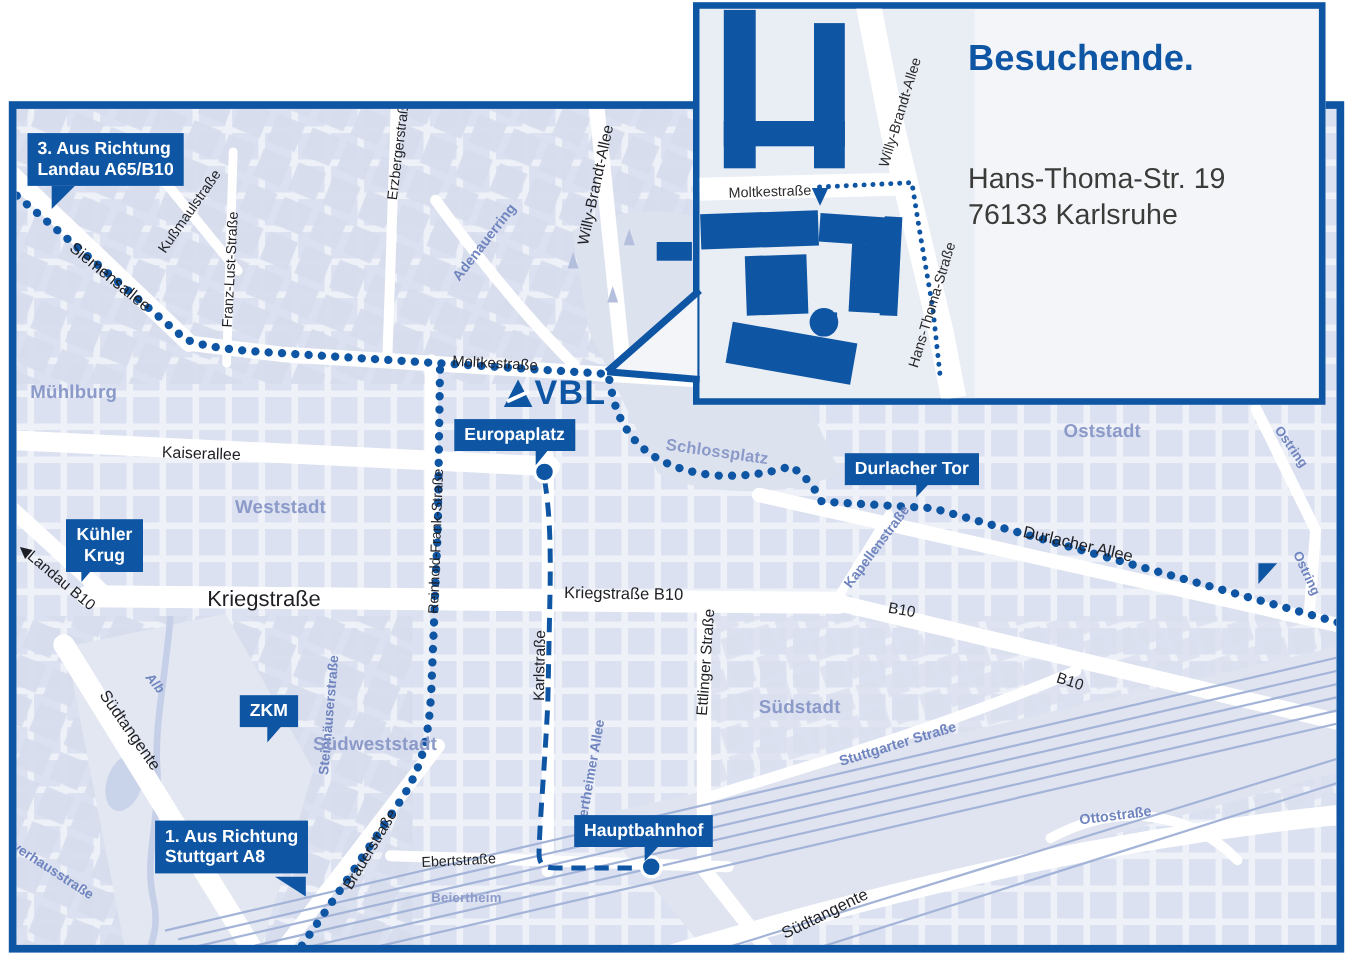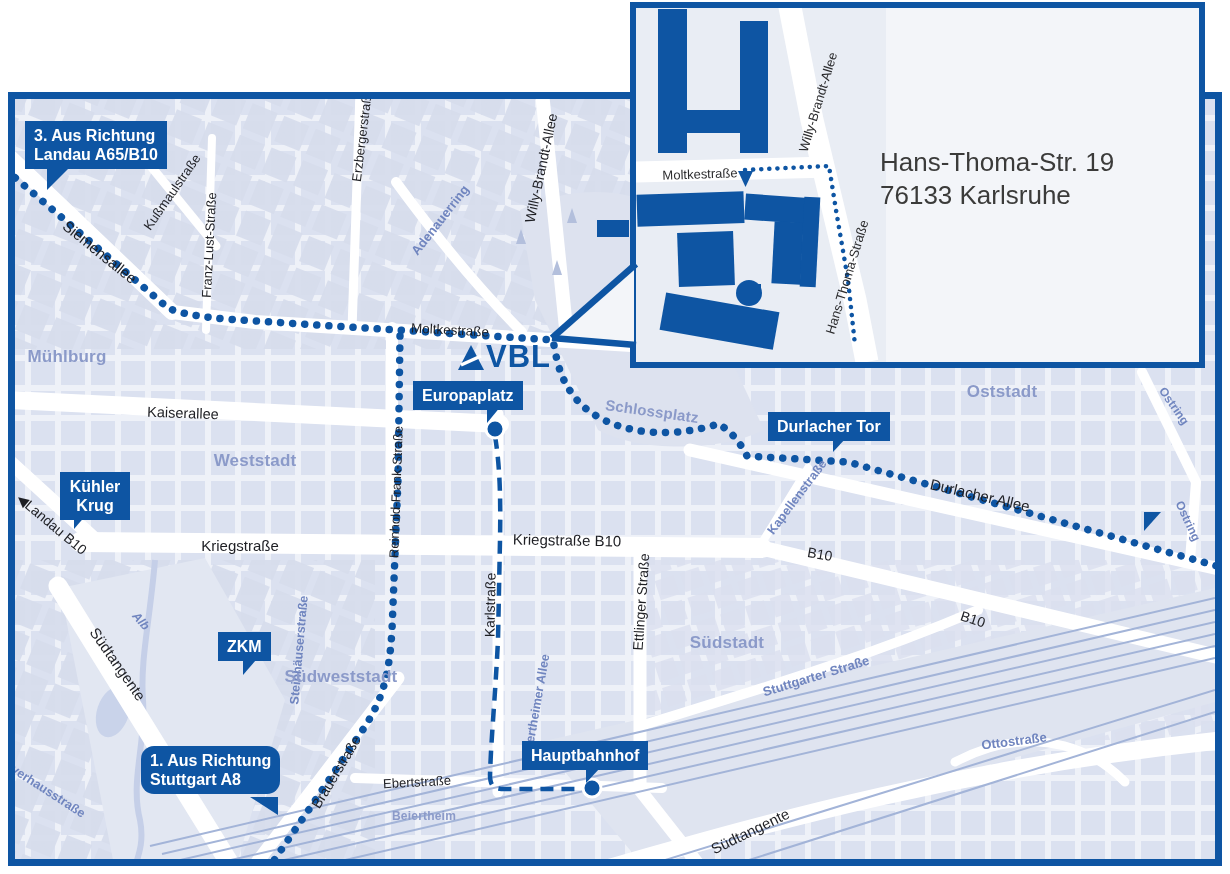--- a/index.html
+++ b/index.html
@@ -135,21 +135,21 @@
 
   <div id="label-layer">
     <div class="sl s-black" style="left:100px;top:252px;transform:translate(-50%,-50%) rotate(39deg);font-size:15px;">Siemensallee</div>
     <div class="sl s-black" style="left:172px;top:192px;transform:translate(-50%,-50%) rotate(-55deg);font-size:13px;">Kußmaulstraße</div>
     <div class="sl s-black" style="left:209px;top:245px;transform:translate(-50%,-50%) rotate(-87deg);font-size:13px;">Franz-Lust-Straße</div>
     <div class="sl s-black" style="left:362px;top:135px;transform:translate(-50%,-50%) rotate(-83deg);font-size:13px;">Erzbergerstraße</div>
     <div class="sl s-black" style="left:450px;top:330px;transform:translate(-50%,-50%) rotate(3deg);font-size:13.5px;">Moltkestraße</div>
     <div class="sl s-black" style="left:541px;top:168px;transform:translate(-50%,-50%) rotate(-78deg);">Willy-Brandt-Allee</div>
     <div class="sl s-black" style="left:183px;top:413px;transform:translate(-50%,-50%) rotate(2deg);font-size:14.5px;">Kaiserallee</div>
     <div class="sl s-black" style="left:396px;top:492px;transform:translate(-50%,-50%) rotate(-88deg);font-size:13px;">Reinhold-Frank-Straße</div>
-    <div class="sl s-black" style="left:240px;top:545px;font-size:15px;">Kriegstraße</div>
+    <div class="sl s-black" style="left:240px;top:545px;font-size:20px;">Kriegstraße</div>
     <div class="sl s-black" style="left:567px;top:540px;transform:translate(-50%,-50%) rotate(1deg);font-size:15px;">Kriegstraße B10</div>
     <div class="sl s-black" style="left:490px;top:605px;transform:translate(-50%,-50%) rotate(-89deg);">Karlstraße</div>
     <div class="sl s-black" style="left:641px;top:602px;transform:translate(-50%,-50%) rotate(-86deg);">Ettlinger Straße</div>
     <div class="sl s-black" style="left:980px;top:495px;transform:translate(-50%,-50%) rotate(13deg);font-size:15px;">Durlacher Allee</div>
     <div class="sl s-black" style="left:820px;top:554px;transform:translate(-50%,-50%) rotate(10deg);">B10</div>
     <div class="sl s-black" style="left:973px;top:619px;transform:translate(-50%,-50%) rotate(18deg);">B10</div>
     <div class="sl s-black" style="left:52px;top:524px;transform:translate(-50%,-50%) rotate(40deg);"><span>◀</span><span>Landau B10</span></div>
     <div class="sl s-black" style="left:118px;top:664px;transform:translate(-50%,-50%) rotate(55deg);font-size:15px;">Südtangente</div>
     <div class="sl s-black" style="left:750px;top:831px;transform:translate(-50%,-50%) rotate(-26deg);font-size:15px;">Südtangente</div>
     <div class="sl s-black" style="left:336px;top:772px;transform:translate(-50%,-50%) rotate(-59deg);">Brauerstraße</div>
@@ -213,21 +213,21 @@
   <div class="callout" style="left:218px;top:632px;">
     <div>ZKM</div>
   </div>
   <div class="tail" style="left:243px;top:660px;border-top:15px solid #0e55a3;border-right:13px solid transparent;"></div>
 
   <div class="callout" style="left:522px;top:741px;">
     <div>Hauptbahnhof</div>
   </div>
   <div class="tail" style="left:586px;top:768px;border-top:15px solid #0e55a3;border-right:14px solid transparent;"></div>
 
-  <div class="callout" style="left:141px;top:746px;border-radius:13px;">
+  <div class="callout" style="left:141px;top:746px;">
     <div>1. Aus Richtung</div>
     <div>Stuttgart A8</div>
   </div>
   <div class="tail" style="left:250px;top:797px;border-top:18px solid #0e55a3;border-left:28px solid transparent;"></div>
 
   <div id="inset">
     <svg id="inset-map-svg" width="563" height="354" viewBox="636 8 563 354">
 
       <rect x="636" y="8" width="250" height="354" fill="#e9edf4"></rect>
 
@@ -250,20 +250,21 @@
         <rect x="662" y="302" width="115" height="38" transform="rotate(10 719 321)"></rect>
       </g>
 
       <path d="M745,170 L829,166 L836,210 L848,280 L855,345" fill="none" stroke="#0e55a3" stroke-width="4.5" stroke-linecap="round" stroke-dasharray="0.1 8"></path>
       <polygon points="738,171 753,171 745.5,187" fill="#0e55a3"></polygon>
     </svg>
     <div class="inset-label" style="left:64px;top:166px;transform:translate(-50%,-50%) rotate(-2deg);">Moltkestraße</div>
     <div class="inset-label" style="left:182px;top:94px;transform:translate(-50%,-50%) rotate(-73deg);">Willy-Brandt-Allee</div>
     <div class="inset-label" style="left:211px;top:269px;transform:translate(-50%,-50%) rotate(-73deg);">Hans-Thoma-Straße</div>
     <div id="inset-title">
+      <div>Besuchende.</div>
     </div>
     <div id="inset-address">
       <div>Hans-Thoma-Str. 19</div>
       <div>76133 Karlsruhe</div>
     </div>
   </div>
 
   <svg id="tail-svg" width="1230" height="874">
     <polygon points="552,338 634,266 634,344" fill="#f3f5f9"></polygon>
     <line x1="552" y1="338" x2="636" y2="264" stroke="#0e55a3" stroke-width="6.5"></line>

